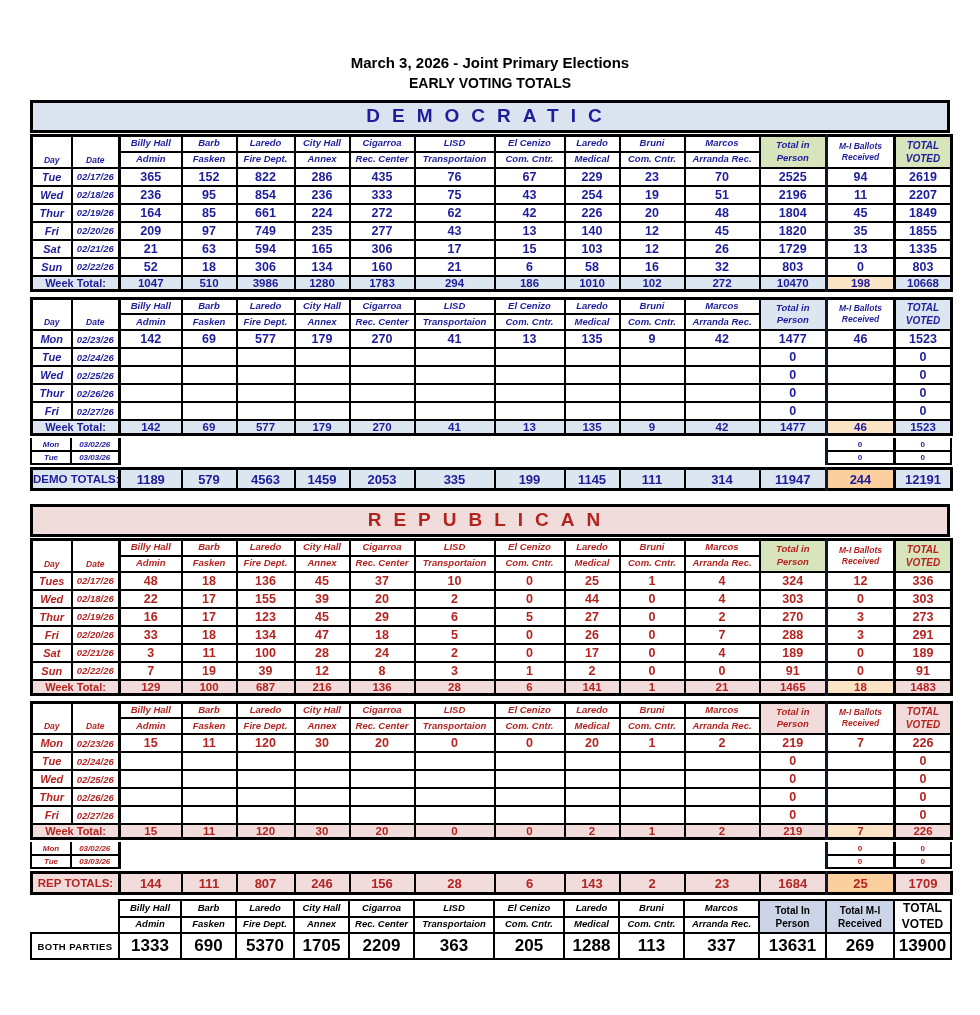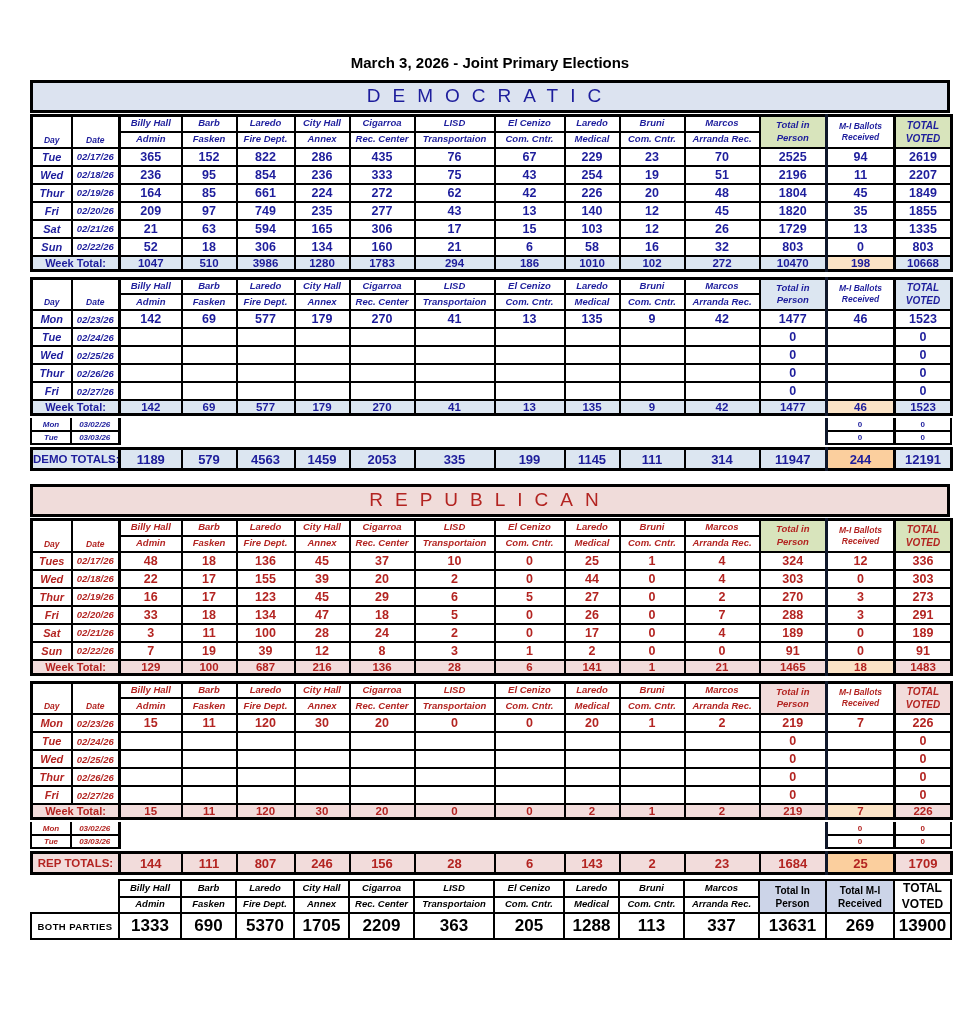--- a/index.html
+++ b/index.html
@@ -14,21 +14,21 @@
   .wrap { width:920px; margin:9px auto 0; }
 
   section.party { margin-bottom:13px; }
   section.rep   { margin-bottom:4px; }
   section.both  { margin-bottom:0; }
 
   .dem  { --ink:var(--dem-ink,#1d1d9c); --band-bg:var(--dem-band,#dce3f0); --wk:var(--blue-header,#dce6f1); }
   .rep  { --ink:var(--rep-ink,#b32421); --band-bg:var(--rep-band,#f0dcda); --wk:var(--pink-header,#f2dcdb); }
   .both { --ink:#000; }
 
-  .band { border:3px solid #000; text-align:center; font-weight:normal; font-size:19px;
+  .band { border:3px solid #000; text-align:center; font-weight:bold; font-size:19px;
           letter-spacing:12px; padding:2px 0 3px; background:var(--band-bg); color:var(--ink);
           margin-bottom:1px; }
 
   table.grid { border-collapse:collapse; table-layout:fixed; width:920px; }
   .grid th, .grid td { border:2px solid #000; text-align:center; padding:0; overflow:hidden;
           white-space:nowrap; color:var(--ink); font-weight:bold; }
   .grid.main, .grid.totals { border:3px solid #000; }
   .grid.w1 { margin-bottom:5px; }
   .grid.w2 { margin-bottom:2px; }
   .grid.ext { border:none; margin-bottom:2px; }
@@ -71,20 +71,21 @@
   .grid.bottom th.tv-h { font-size:12px; }
   tr.both-row td { height:26px; font-size:17px; }
   tr.both-row td.label { font-size:9.5px; letter-spacing:0.4px; }
 </style>
 </head>
 <body>
 
 <div class="page">
   <div class="titles">
     <div class="t2">March 3, 2026 - Joint Primary Elections</div>
+    <div class="t3">EARLY VOTING TOTALS</div>
   </div>
 
   <div class="wrap">
 
     <section class="party dem">
       <div class="band">DEMOCRATIC</div>
       <table class="grid main w1">
           <colgroup>
             <col style="width: 40px;">
             <col style="width: 48px;">

